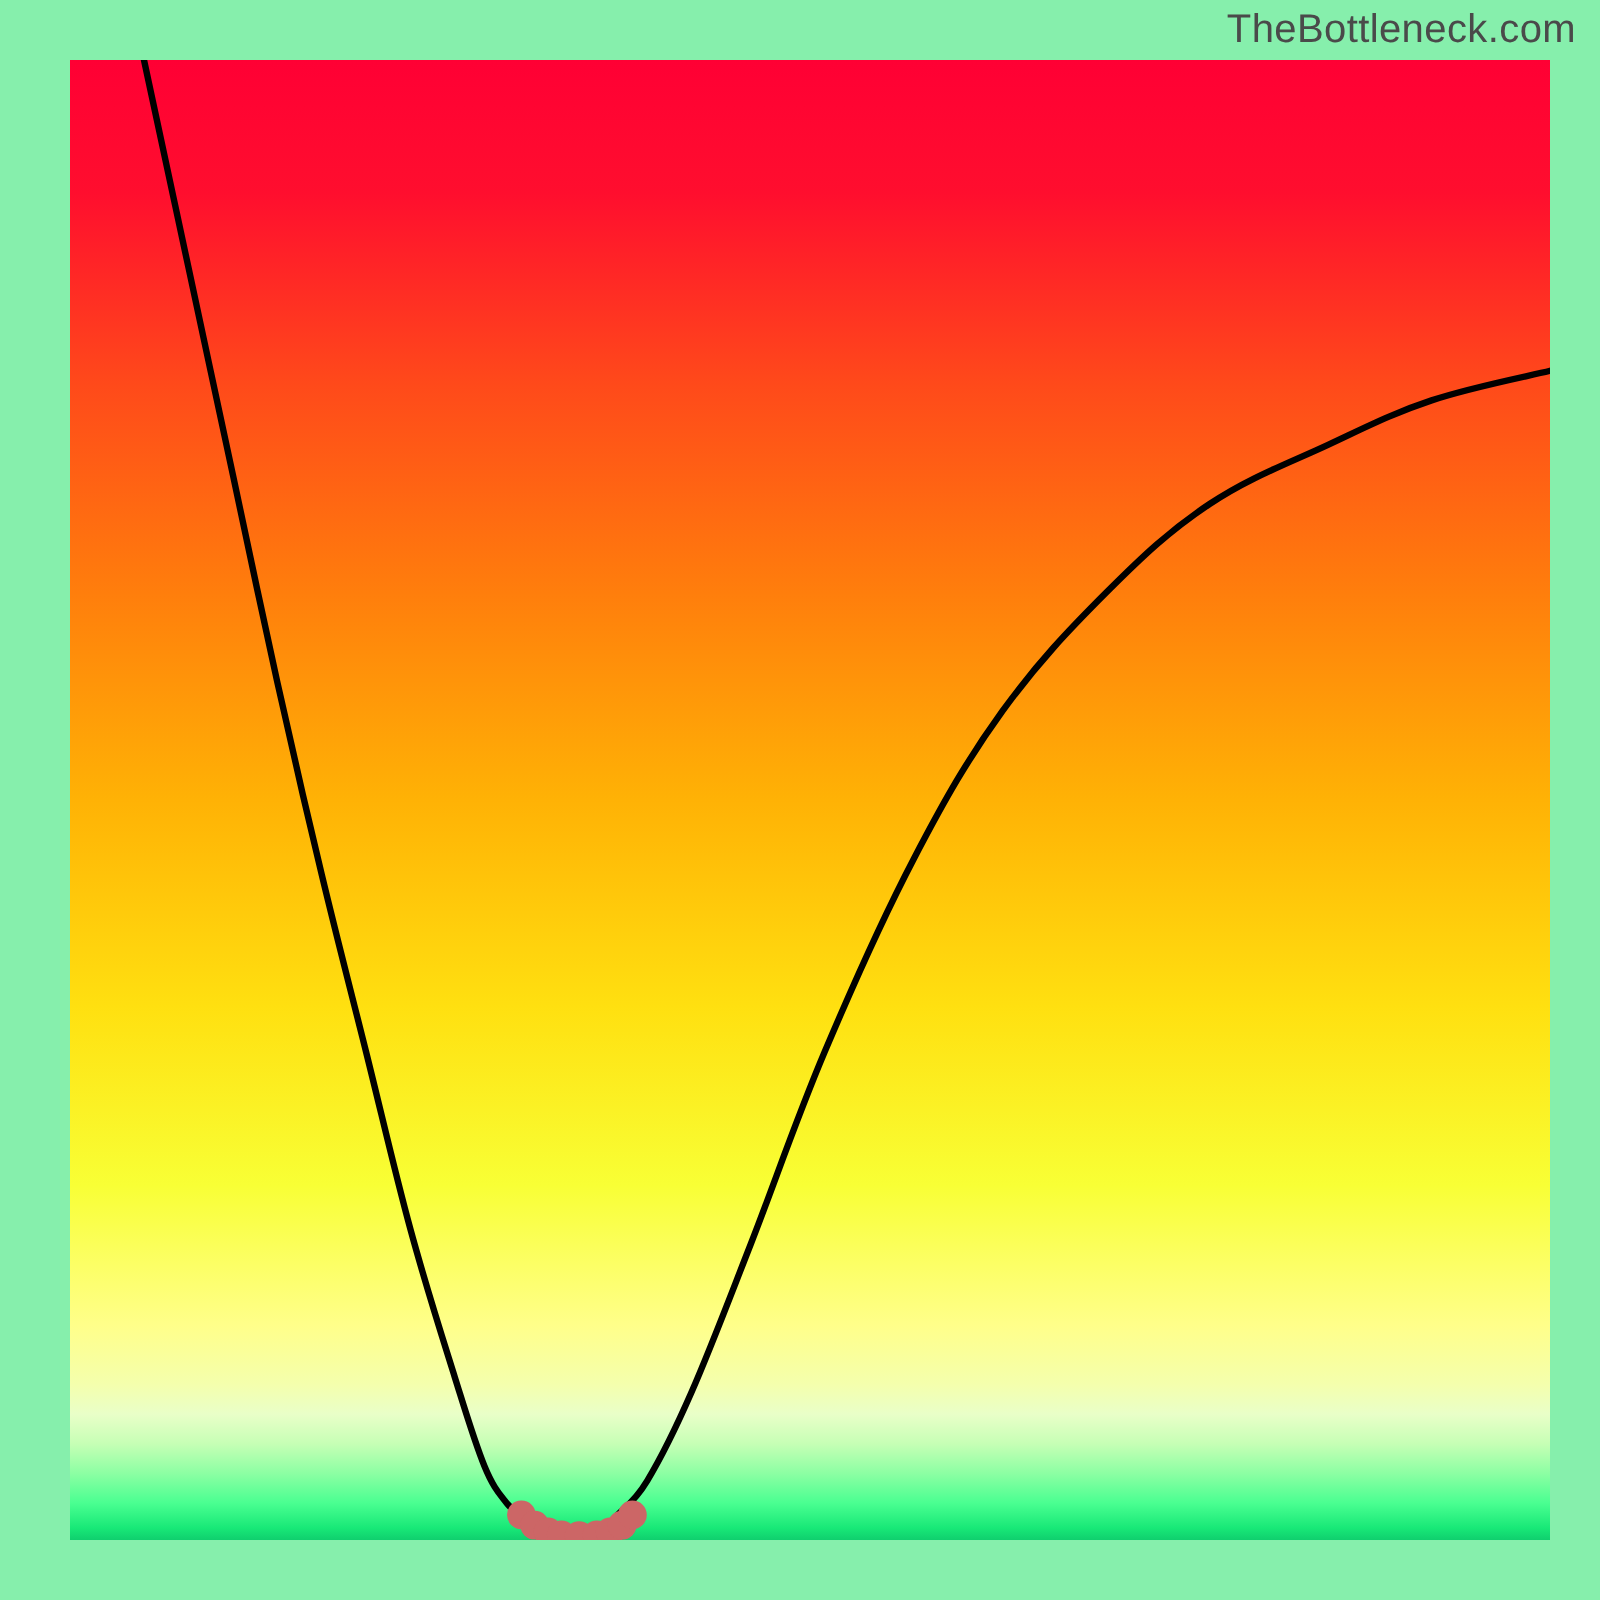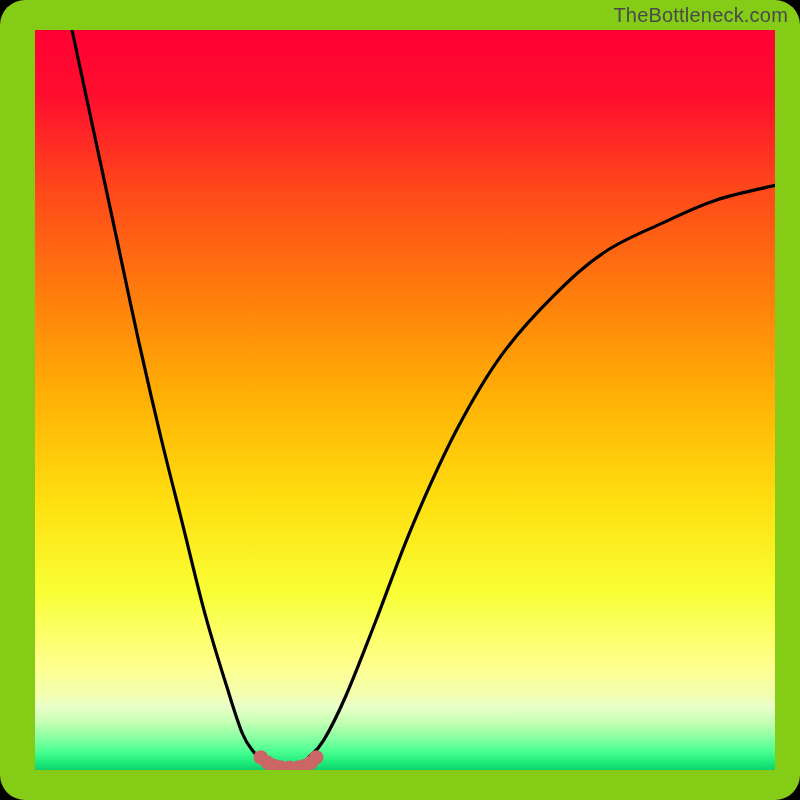--- a/index.html
+++ b/index.html
@@ -8,22 +8,21 @@
     width: 800px;
     height: 800px;
     background: #000000;
     overflow: hidden;
     font-family: Arial, Helvetica, sans-serif;
   }
   .stage {
     position: relative;
     width: 800px;
     height: 800px;
-    background: #84cc16;
-    border-radius: 25px;
+    background: #86efac;
   }
   .watermark {
     position: absolute;
     top: 4px;
     right: 12px;
     font-size: 20px;
     font-weight: 400;
     color: #4a4a4a;
     letter-spacing: 0.2px;
     z-index: 50;

